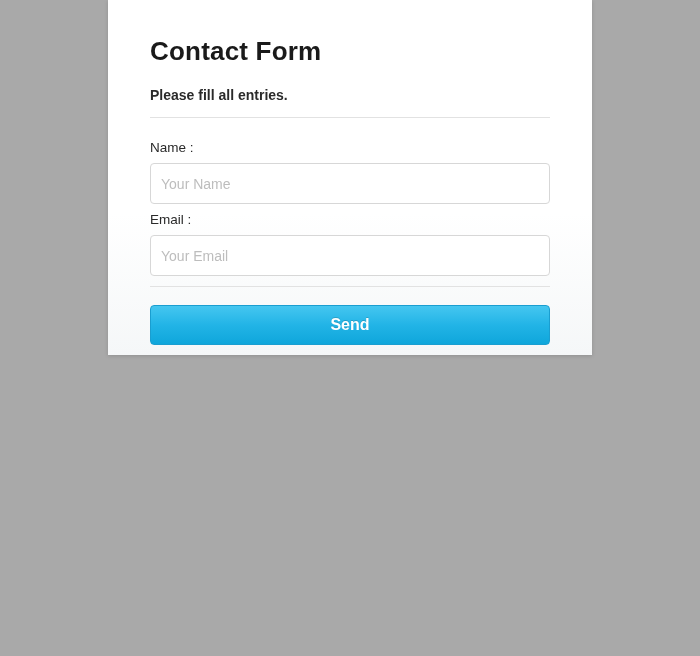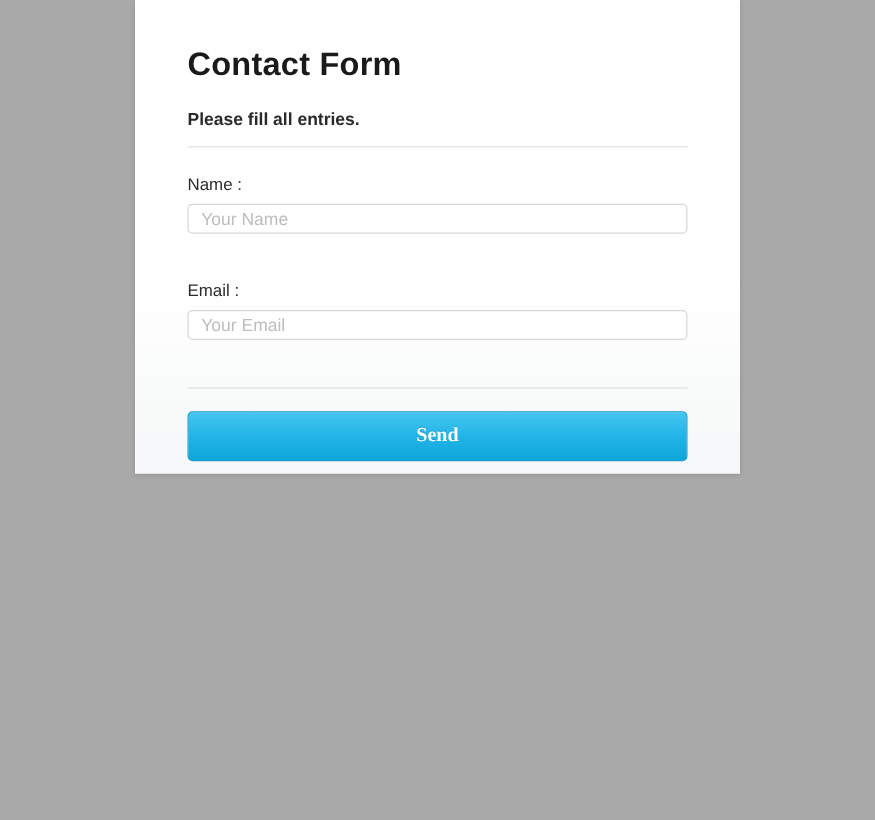--- a/index.html
+++ b/index.html
@@ -35,31 +35,31 @@
       font-weight: bold;
       color: #2a2a2a;
       margin-bottom: 14px;
     }
     .divider {
       border: none;
       border-top: 1px solid #e2e2e2;
       margin-bottom: 22px;
     }
     .field {
-      margin-bottom: 38px;
+      margin-bottom: 8px;
     }
     .field-label {
       display: block;
       font-size: 13.5px;
       color: #2a2a2a;
       margin-bottom: 8px;
     }
     .text-input {
       width: 100%;
-      height: 24px;
+      height: 41px;
       border: 1px solid #d7d7d7;
       border-radius: 4px;
       padding: 0 10px;
       font-size: 14px;
       color: #333;
       background: #fff;
       font-family: inherit;
     }
     .text-input::placeholder {
       color: #bdbdbd;
@@ -90,21 +90,21 @@
     .submit-btn {
       width: 100%;
       height: 40px;
       border: 1px solid #1a9ed0;
       border-radius: 4px;
       background: linear-gradient(to bottom, #45c6f0 0%, #22b4e6 50%, #0fa6db 100%);
       color: #ffffff;
       font-size: 16px;
       font-weight: bold;
       cursor: pointer;
-      font-family: Liberation Serif, serif;
+      font-family: Liberation Sans, sans-serif;
       text-shadow: 0 -1px 0 rgba(0,0,0,0.15);
     }
   </style>
 </head>
 <body>
 
 <div class="card">
   <h1 class="title">Contact Form</h1>
   <p class="subtitle">Please fill all entries.</p>
   <hr class="divider">

